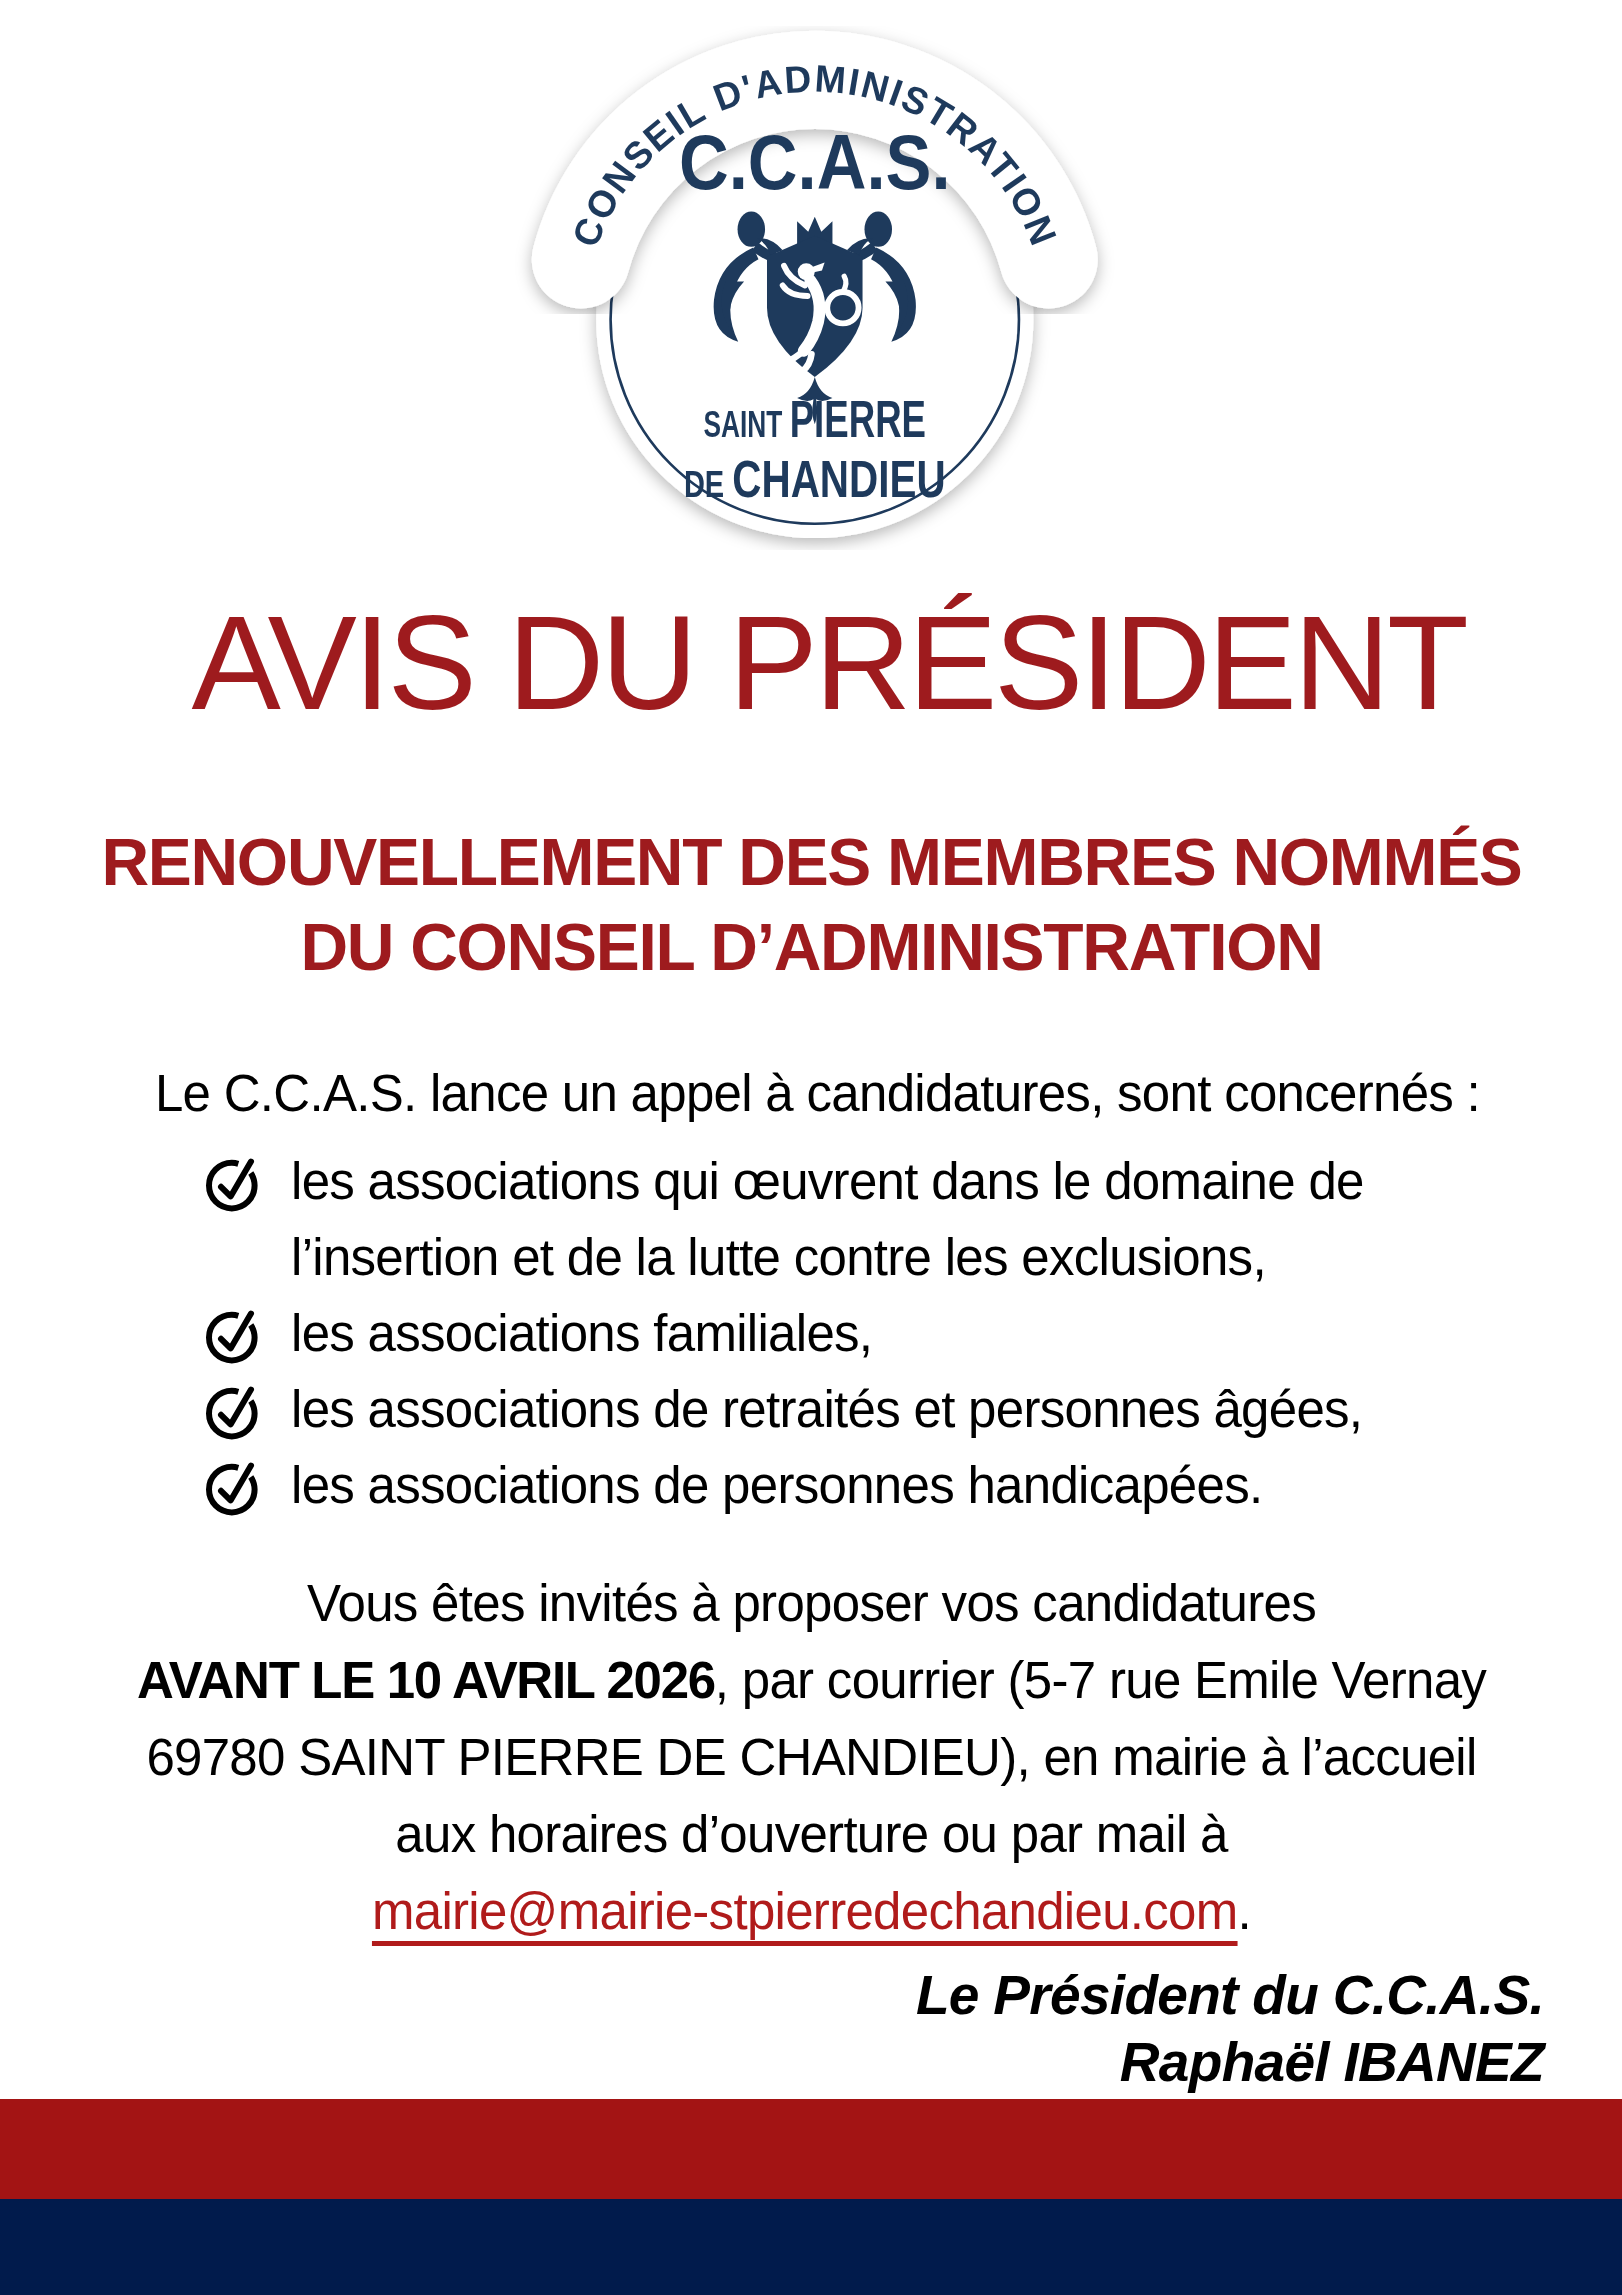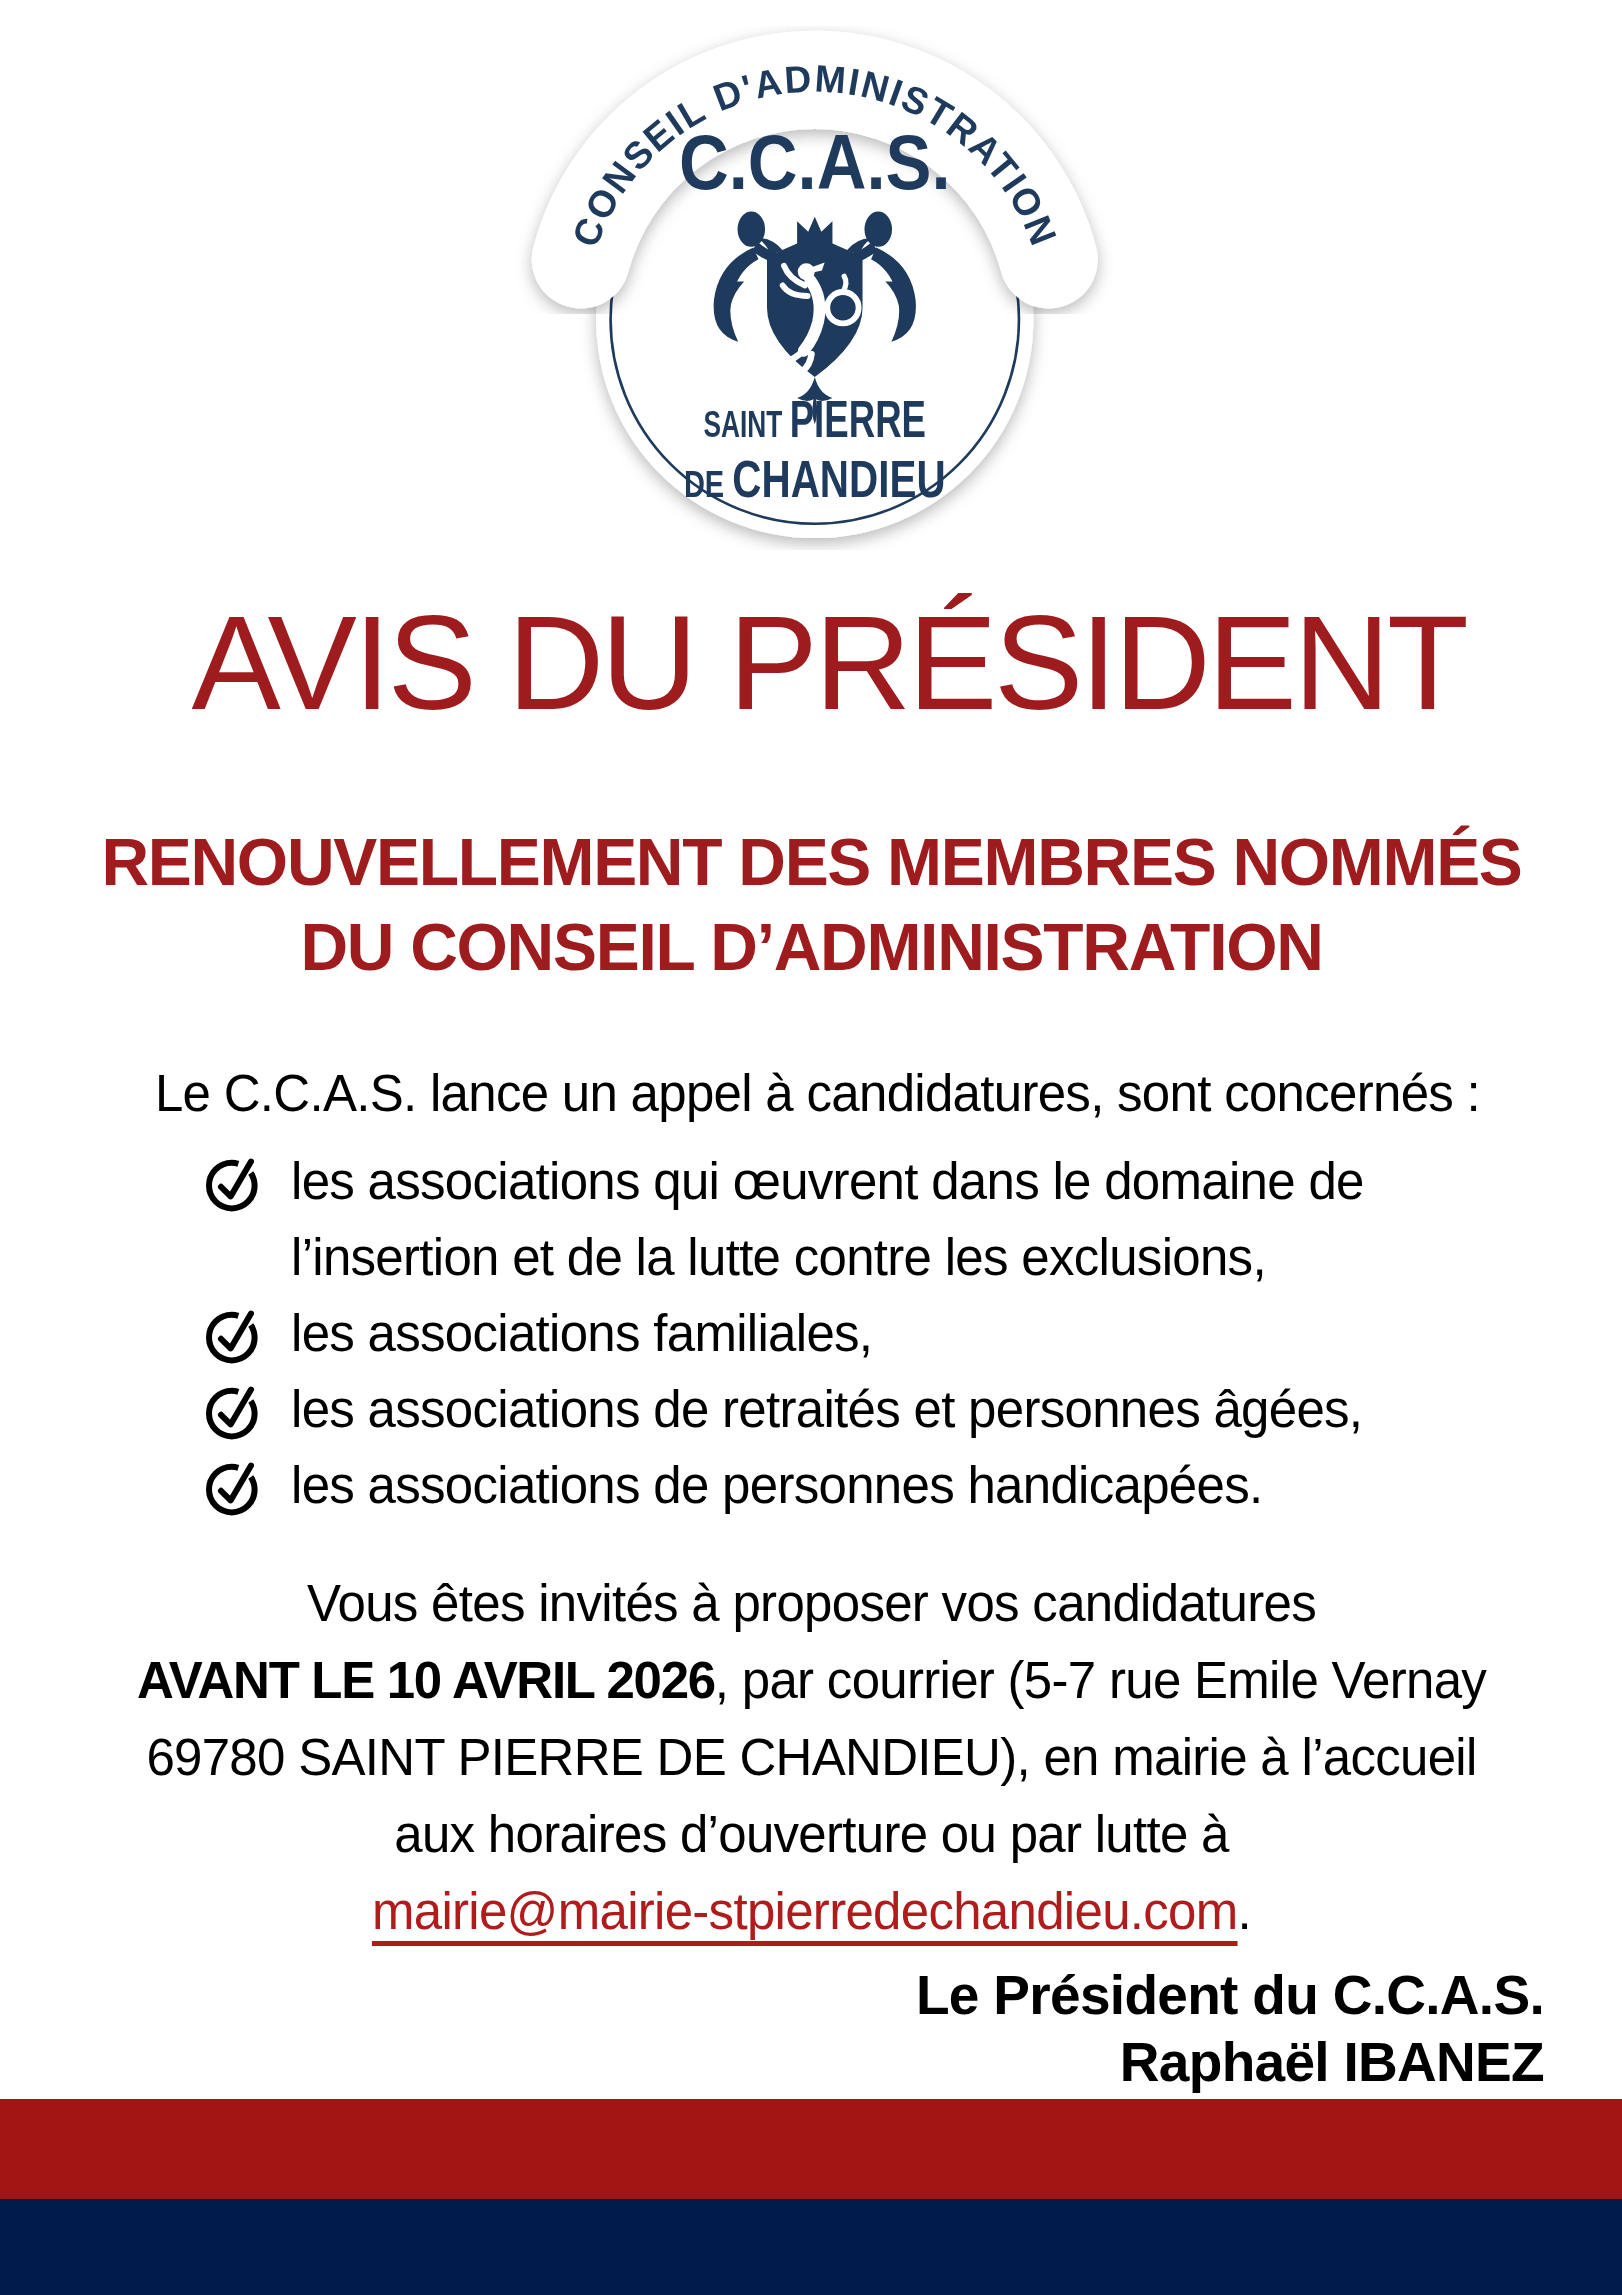--- a/index.html
+++ b/index.html
@@ -41,21 +41,21 @@
   p.invitation .line{display:block;}
   p.invitation strong{font-weight:bold;letter-spacing:-1.3px;}
   a.email{
     color:var(--email-red);text-decoration:underline;
     text-decoration-thickness:4.6px;text-underline-offset:11.8px;cursor:pointer;
   }
   p.signature{
     margin:11.8px 79px 0 0;text-align:right;font-size:55px;font-weight:bold;
     line-height:1.22;letter-spacing:-0.7px;
   }
-  p.signature span{display:block;}
+  p.signature span{display:block;font-style:italic;}
   .bar-red{position:absolute;left:0;right:0;bottom:96px;height:100px;background:var(--bar-red);}
   .bar-navy{position:absolute;left:0;right:0;bottom:0;height:96px;background:var(--footer-navy);}
 </style>
 </head>
 <body>
 
 <div class="page">
 
   <svg class="logo-svg" viewBox="0 0 2480 840" width="1623" height="550" aria-hidden="true">
     <defs>
@@ -147,21 +147,21 @@
           <path d="M30 58 L46 74 L80 16" fill="none" stroke="#000" stroke-width="10" stroke-linecap="round" stroke-linejoin="round"></path>
         </svg>
         <span>les associations de personnes handicapées.</span>
       </li>
     </ul>
 
     <p class="invitation">
       <span class="line">Vous êtes invités à proposer vos candidatures</span>
       <span class="line"><strong>AVANT LE 10 AVRIL 2026</strong><span>, par courrier (5-7 rue Emile Vernay</span></span>
       <span class="line">69780 SAINT PIERRE DE CHANDIEU), en mairie à l’accueil</span>
-      <span class="line">aux horaires d’ouverture ou par lutte à</span>
+      <span class="line">aux horaires d’ouverture ou par mail à</span>
       <span class="line"><a class="email">mairie@mairie-stpierredechandieu.com</a><span>.</span></span>
     </p>
 
     <p class="signature">
       <span>Le Président du C.C.A.S.</span>
       <span>Raphaël IBANEZ</span>
     </p>
   </div>
 
   <div class="bar-red"></div>

